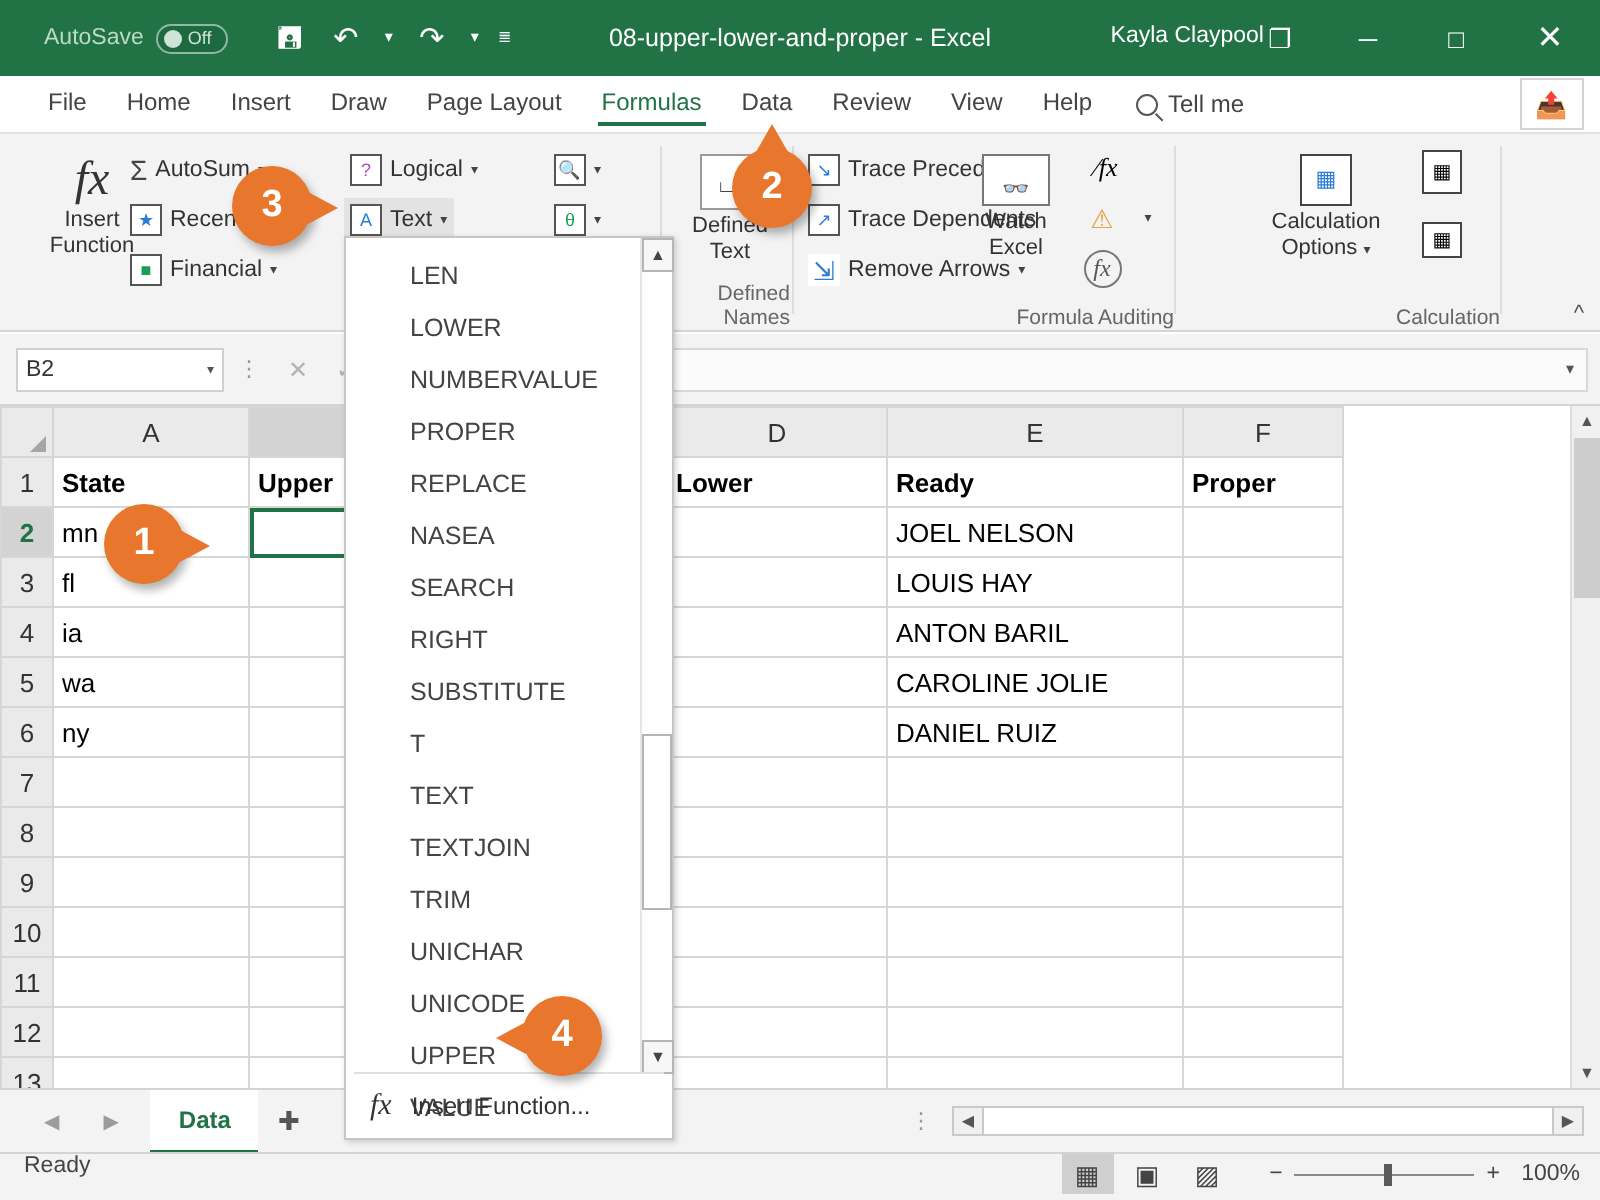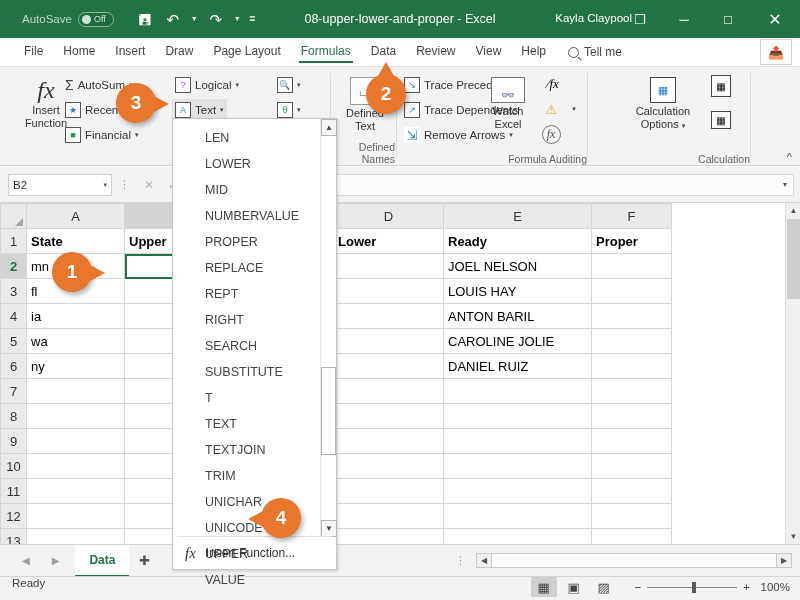--- a/index.html
+++ b/index.html
@@ -636,27 +636,26 @@
         <span>+</span>
         <span class="zpct">100%</span>
       </span>
     </span>
   </div>
 
   <div class="menu">
     <div class="menu-scrollarea" id="menu-items">
         <div class="mitem">LEN</div>
         <div class="mitem">LOWER</div>
-        <div class="mitem">MID</div>
         <div class="mitem">NUMBERVALUE</div>
         <div class="mitem">PROPER</div>
         <div class="mitem">REPLACE</div>
-        <div class="mitem">REPT</div>
+        <div class="mitem">NASEA</div>
+        <div class="mitem">SEARCH</div>
         <div class="mitem">RIGHT</div>
-        <div class="mitem">SEARCH</div>
         <div class="mitem">SUBSTITUTE</div>
         <div class="mitem">T</div>
         <div class="mitem">TEXT</div>
         <div class="mitem">TEXTJOIN</div>
         <div class="mitem">TRIM</div>
         <div class="mitem">UNICHAR</div>
         <div class="mitem">UNICODE</div>
         <div class="mitem">UPPER</div>
         <div class="mitem">VALUE</div>
       </div>

